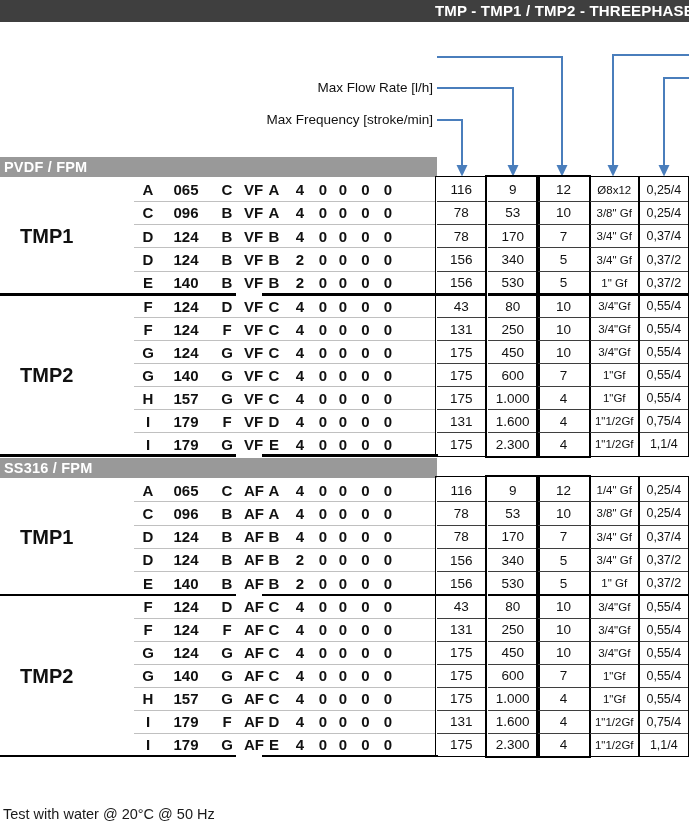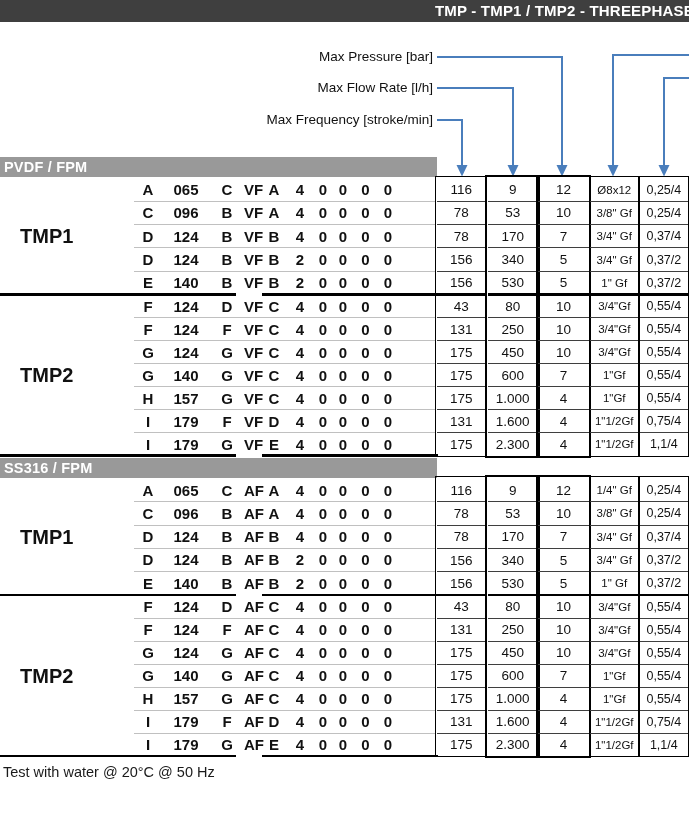--- a/index.html
+++ b/index.html
@@ -40,21 +40,20 @@
 </style>
 </head>
 <body>
 
 <div class="page">
 
   <div class="titlebar">
     <span>TMP - TMP1 / TMP2 - THREEPHASE</span>
   </div>
 
-  <div class="callout" style="top:49px;">Max Pressure [bar]</div>
   <div class="callout" style="top:112px;">Max Frequency [stroke/min]</div>
   <div class="callout" style="top:80px;">Max Flow Rate [l/h]</div>
 
   <svg class="lines" width="689" height="180">
     <g stroke="#4a7ebc" stroke-width="2" fill="none">
       <polyline points="437,57 562,57 562,166"></polyline>
       <polyline points="437,88 513,88 513,166"></polyline>
       <polyline points="437,120 462,120 462,166"></polyline>
       <polyline points="689,55 613,55 613,166"></polyline>
       <polyline points="689,78 664,78 664,166"></polyline>
@@ -608,14 +607,14 @@
       <div class="valcell" style="left: 639.7px; top: 571.7px; width: 48.3px; height: 23.3px; font-size: 12.5px;">0,37/2</div>
       <div class="valcell" style="left: 639.7px; top: 595px; width: 48.3px; height: 23px; font-size: 12.5px;">0,55/4</div>
       <div class="valcell" style="left: 639.7px; top: 618px; width: 48.3px; height: 23px; font-size: 12.5px;">0,55/4</div>
       <div class="valcell" style="left: 639.7px; top: 641px; width: 48.3px; height: 23px; font-size: 12.5px;">0,55/4</div>
       <div class="valcell" style="left: 639.7px; top: 664px; width: 48.3px; height: 23px; font-size: 12.5px;">0,55/4</div>
       <div class="valcell" style="left: 639.7px; top: 687px; width: 48.3px; height: 23px; font-size: 12.5px;">0,55/4</div>
       <div class="valcell" style="left: 639.7px; top: 710px; width: 48.3px; height: 23px; font-size: 12.5px;">0,75/4</div>
       <div class="valcell" style="left: 639.7px; top: 733px; width: 48.3px; height: 23px; font-size: 12.5px;">1,1/4</div>
     </div>
 
-  <div class="footer-note" style="top:764px;">Test with water @ 20°C @ 50 Hz</div>
+  <div class="footer-note" style="top:806px;">Test with water @ 20°C @ 50 Hz</div>
 </div>
 
 </body></html>

